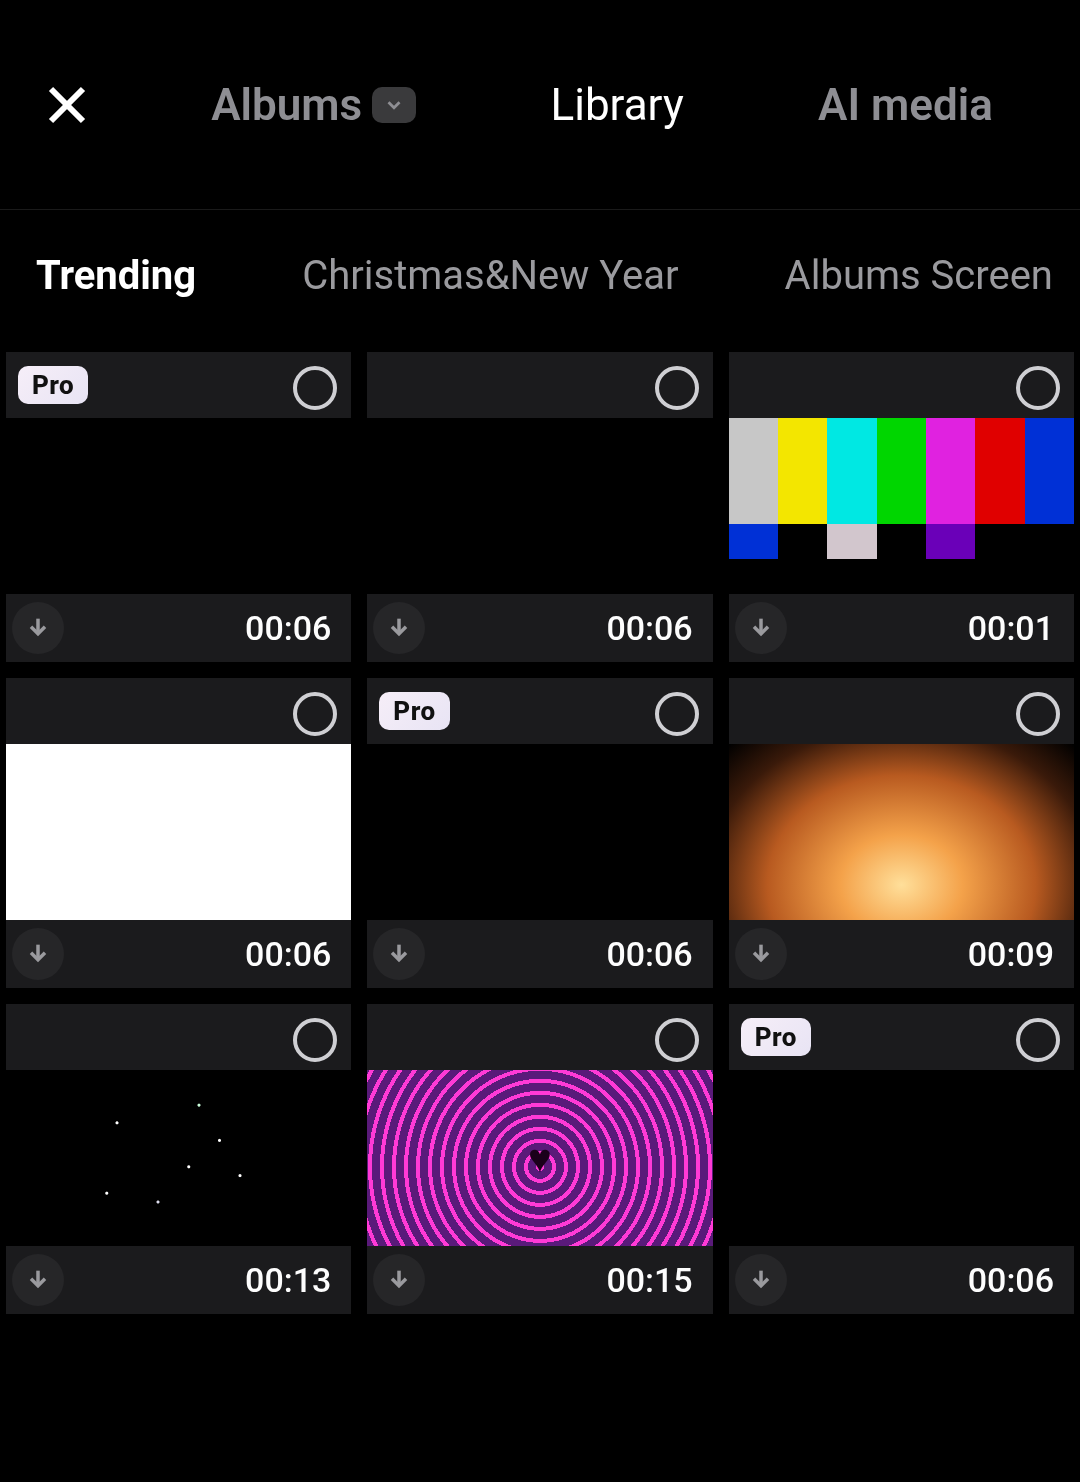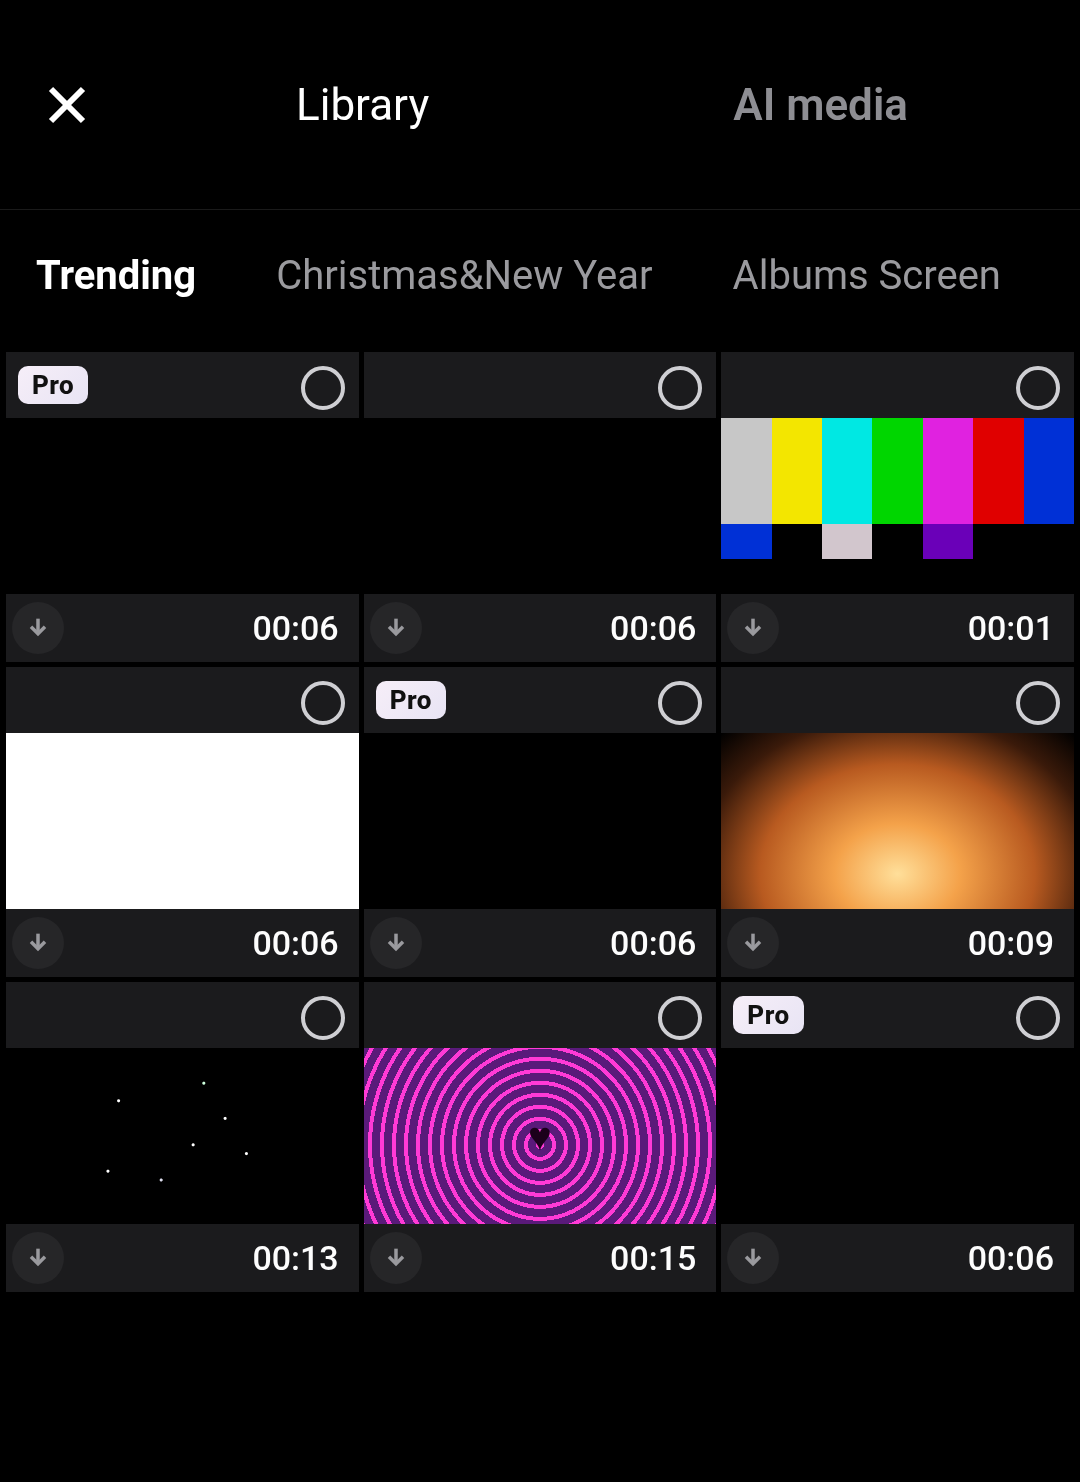--- a/index.html
+++ b/index.html
@@ -56,38 +56,38 @@
     display: inline-flex;
     align-items: center;
     justify-content: center;
   }
   .chev-pill svg { width: 22px; height: 22px; stroke: #8e8e93; stroke-width: 3; fill: none; }
 
   
   .cat-tabs {
     display: flex;
     align-items: center;
-    gap: 80px;
+    gap: 106px;
     padding: 0 36px;
     height: 130px;
     overflow: hidden;
     white-space: nowrap;
   }
   .cat-tab {
     font-size: 40px;
     color: #9a9a9e;
     cursor: pointer;
   }
   .cat-tab.active { color: #fff; font-weight: 700; }
 
   
   .grid {
     display: grid;
     grid-template-columns: repeat(3, 1fr);
-    gap: 5px;
+    gap: 16px;
     padding: 12px 6px;
   }
   .card {
     background: #1b1b1d;
     position: relative;
     display: flex;
     flex-direction: column;
     height: 310px;
     overflow: hidden;
   }
@@ -198,20 +198,28 @@
 <div class="screen">
 
   <div class="header">
     <div class="close-btn">
       <svg viewBox="0 0 24 24">
         <line x1="4" y1="4" x2="20" y2="20"></line>
         <line x1="20" y1="4" x2="4" y2="20"></line>
       </svg>
     </div>
     <div class="main-tabs">
+      <div class="main-tab">
+        <span>Albums</span>
+        <span class="chev-pill">
+          <svg viewBox="0 0 24 24">
+            <polyline points="6 9 12 15 18 9"></polyline>
+          </svg>
+        </span>
+      </div>
       <div class="main-tab active">
         <span>Library</span>
       </div>
       <div class="main-tab">
         <span>AI media</span>
       </div>
     </div>
   </div>
 
   <div class="cat-tabs">

